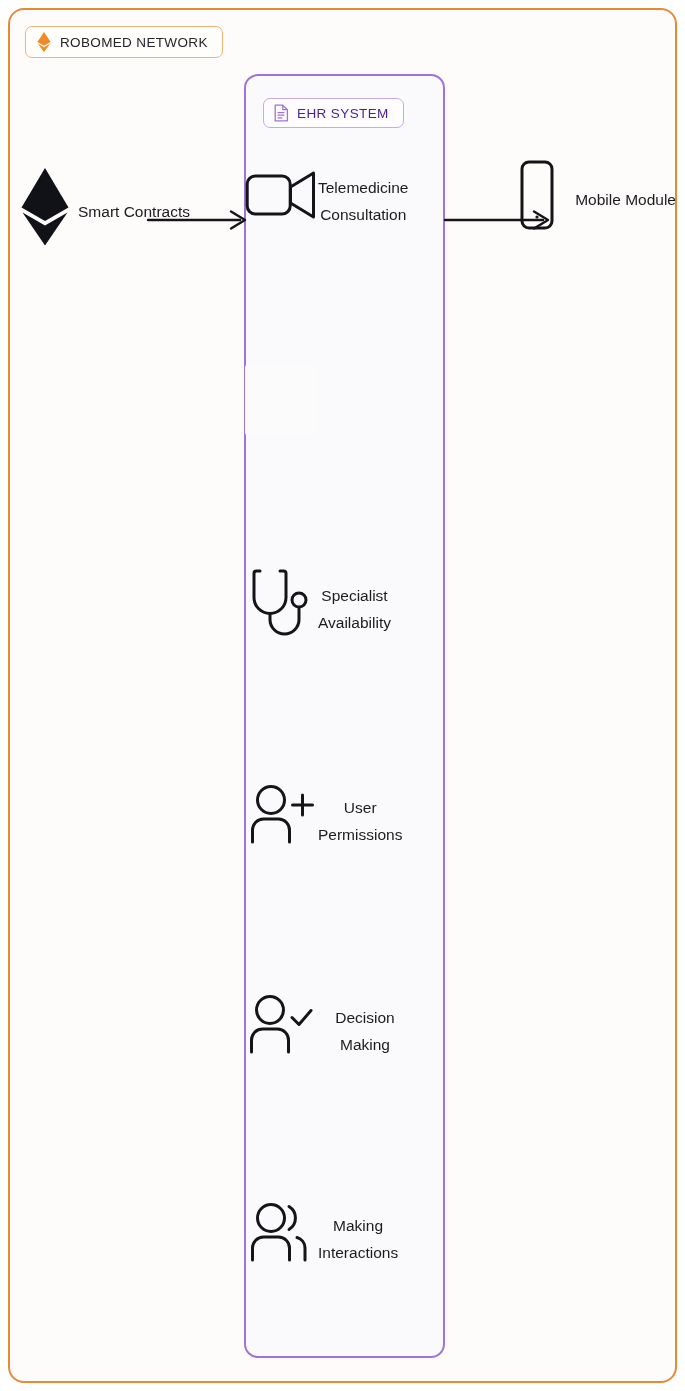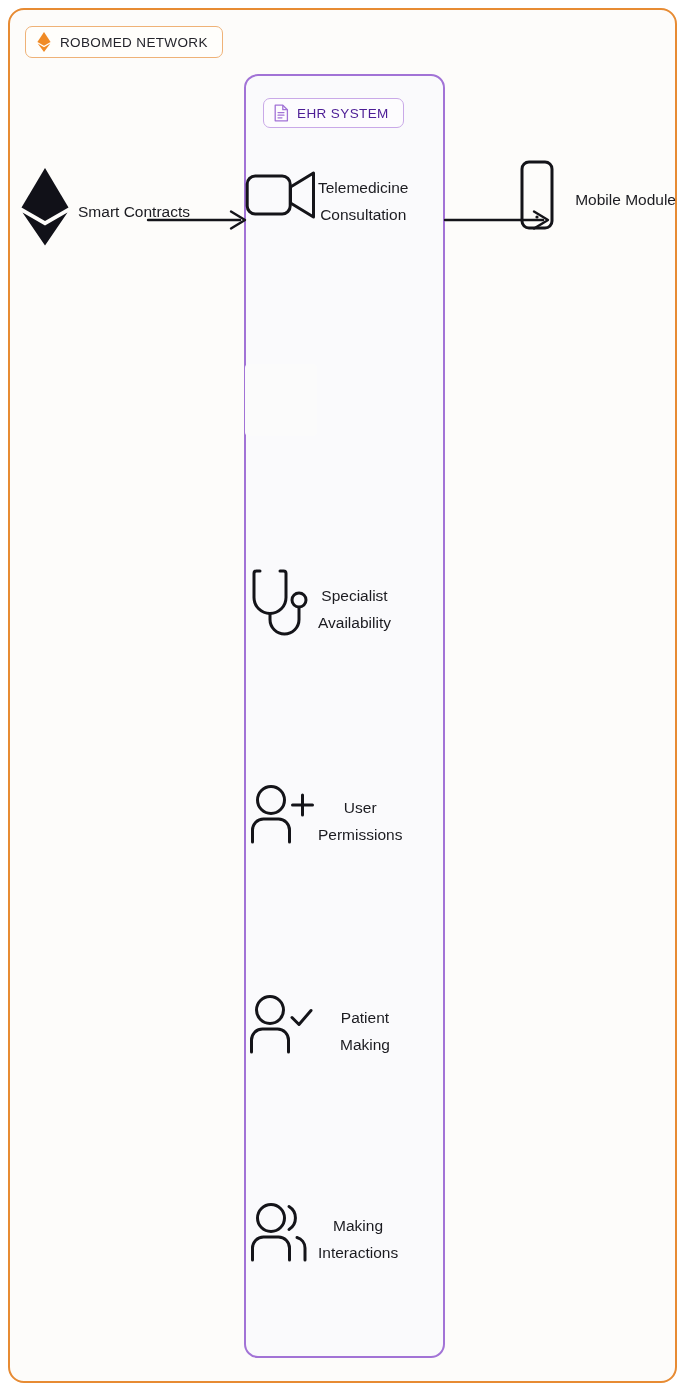--- a/index.html
+++ b/index.html
@@ -225,21 +225,21 @@
   </div>
 
   <div class="feature" id="feature-decision-making" style="top:988px">
     <div class="ficon">
       <svg width="72" height="60" viewBox="0 0 72 60" aria-hidden="true">
         <circle cx="26" cy="15" r="13.5" fill="none" stroke="#141419" stroke-width="3"></circle>
         <path d="M7.5 57 v-12 a11 11 0 0 1 11 -11 h15 a11 11 0 0 1 11 11 v12" fill="none" stroke="#141419" stroke-width="3" stroke-linecap="round"></path>
         <path d="M48 22.5 L55 29.5 L67 15.5" fill="none" stroke="#141419" stroke-width="3" stroke-linecap="round" stroke-linejoin="round"></path>
       </svg>
     </div>
-    <div class="flabel" style="white-space:pre-line">Patient Making</div>
+    <div class="flabel" style="white-space:pre-line">Decision Making</div>
   </div>
 
   <div class="feature" id="feature-patient-interactions" style="top:1196px">
     <div class="ficon">
       <svg width="72" height="60" viewBox="0 0 72 60" aria-hidden="true">
         <circle cx="26" cy="15" r="13.5" fill="none" stroke="#141419" stroke-width="3"></circle>
         <path d="M7.5 57 v-12 a11 11 0 0 1 11 -11 h15 a11 11 0 0 1 11 11 v12" fill="none" stroke="#141419" stroke-width="3" stroke-linecap="round"></path>
         <path d="M44 3.5 a13.5 13.5 0 0 1 0 23" fill="none" stroke="#141419" stroke-width="3" stroke-linecap="round"></path>
         <path d="M52 34.5 a11 11 0 0 1 8 10.5 v12" fill="none" stroke="#141419" stroke-width="3" stroke-linecap="round"></path>
       </svg>

